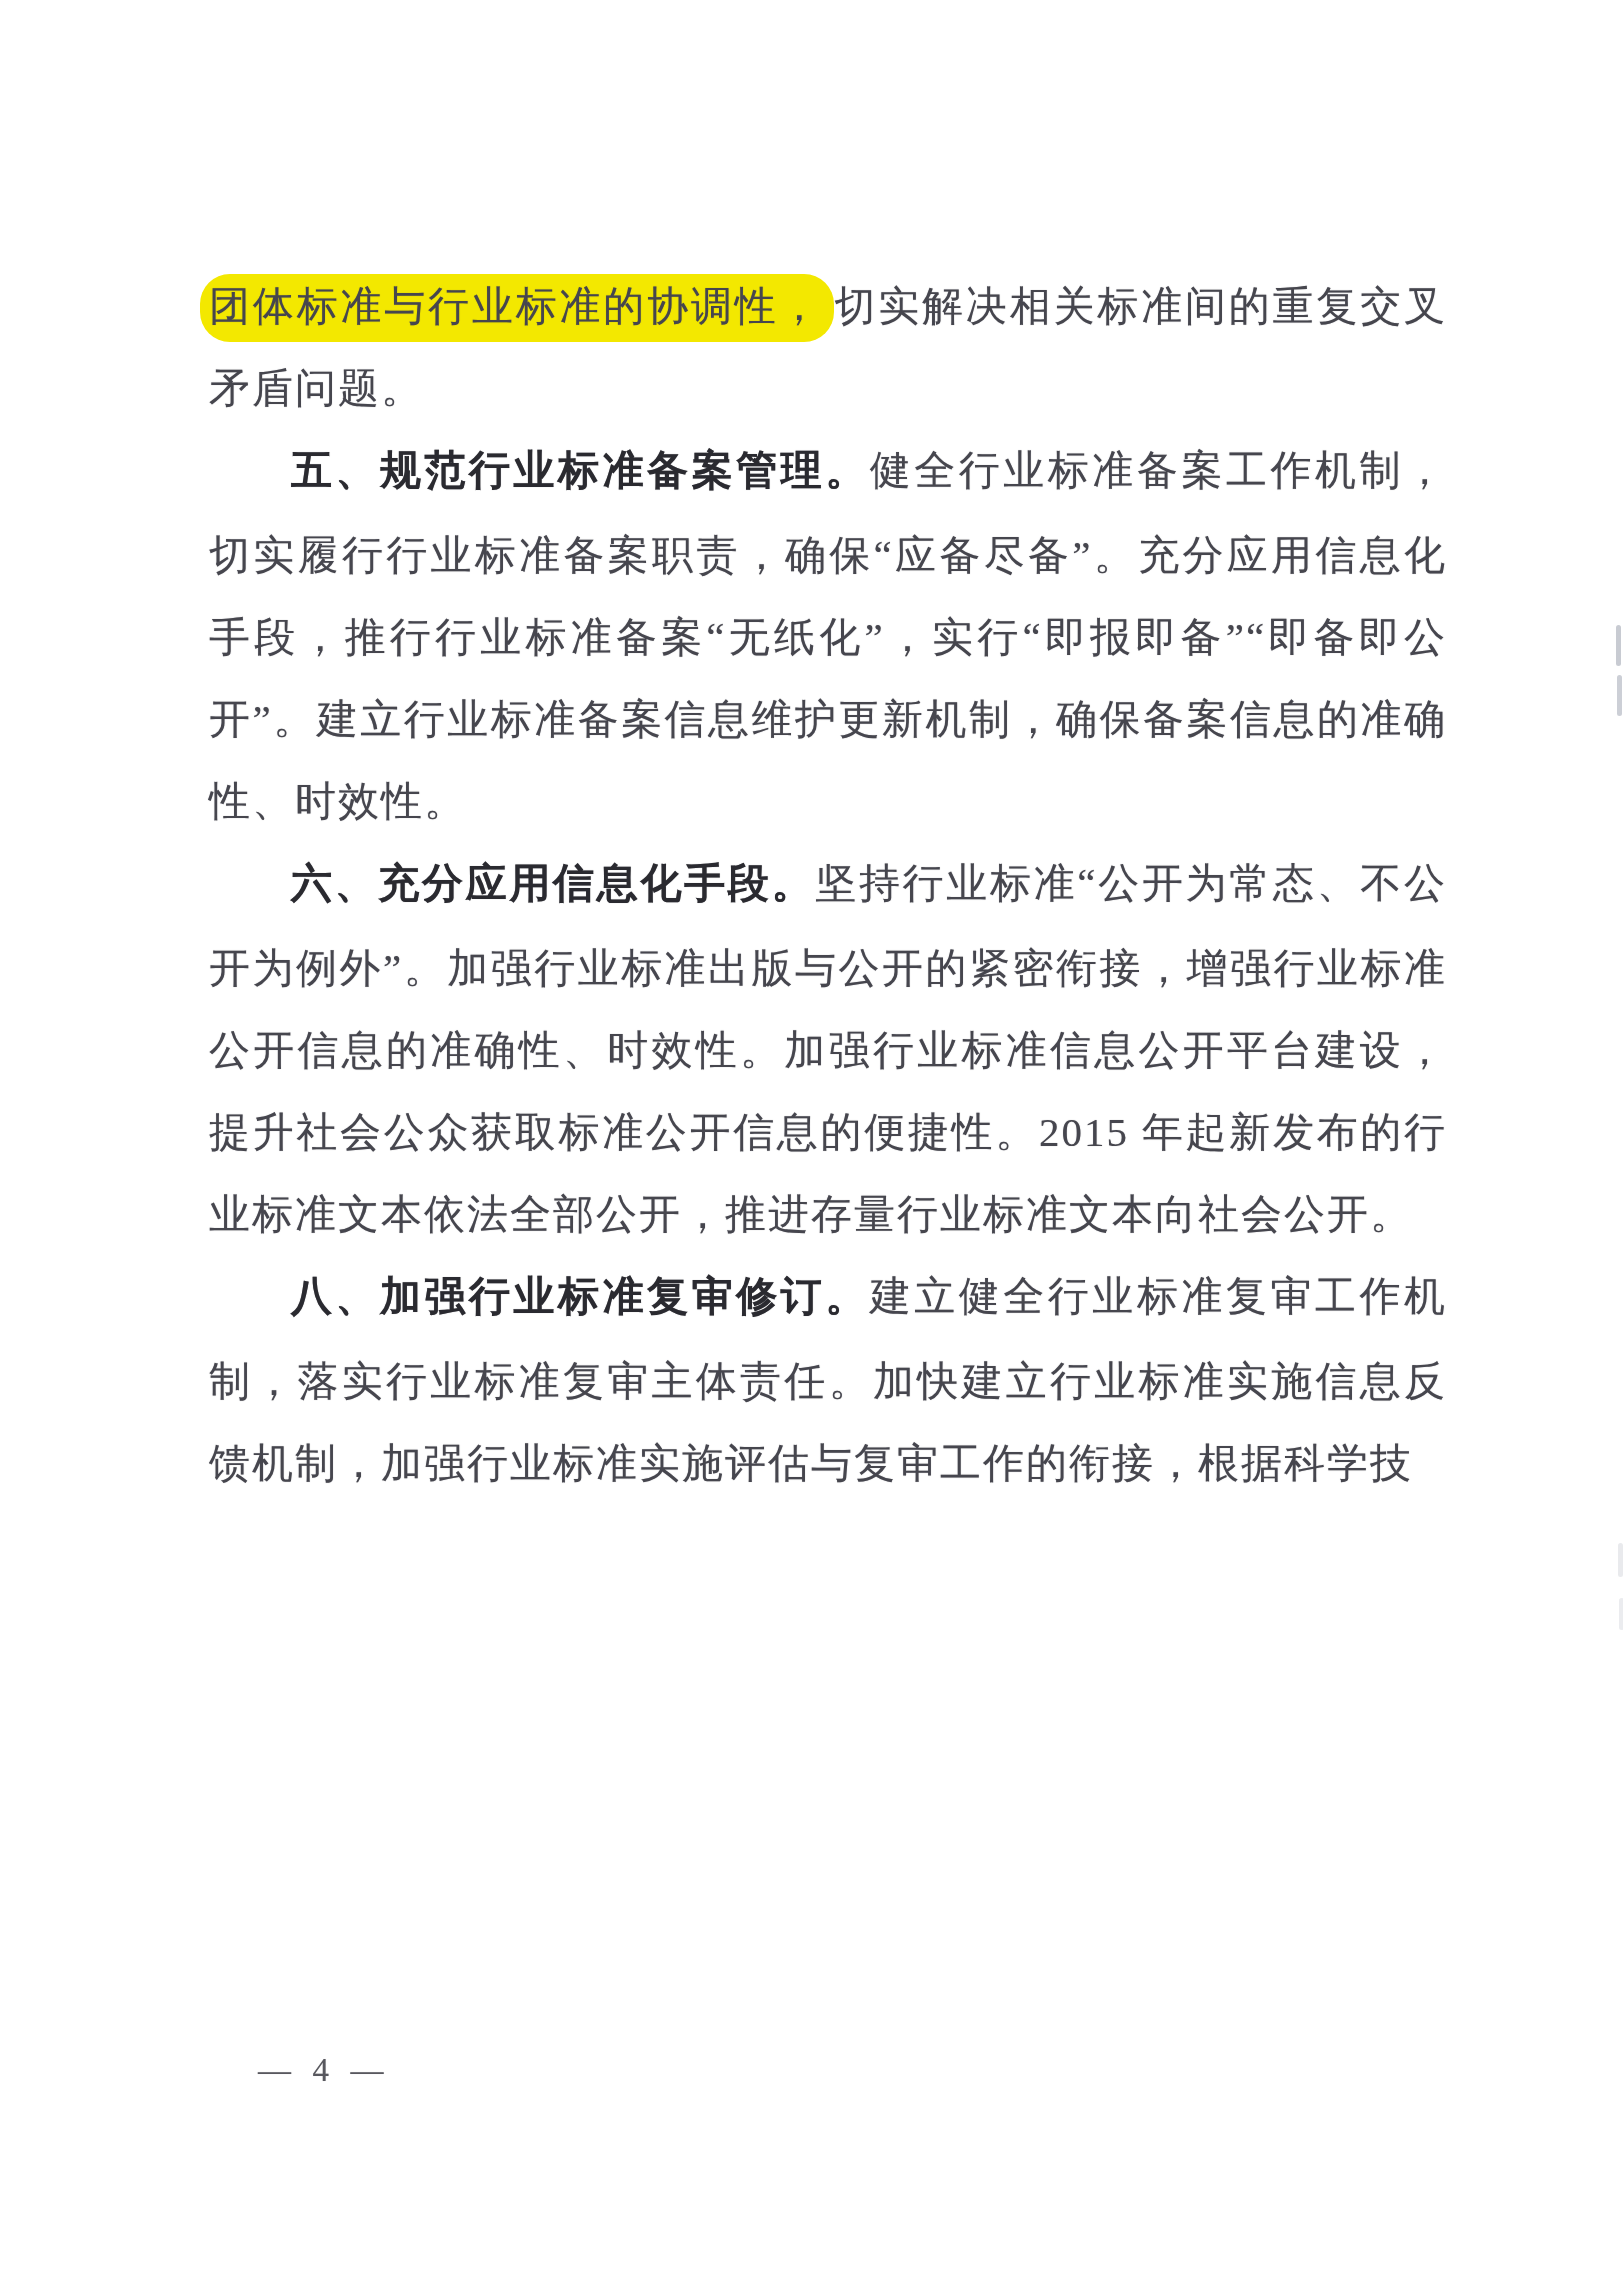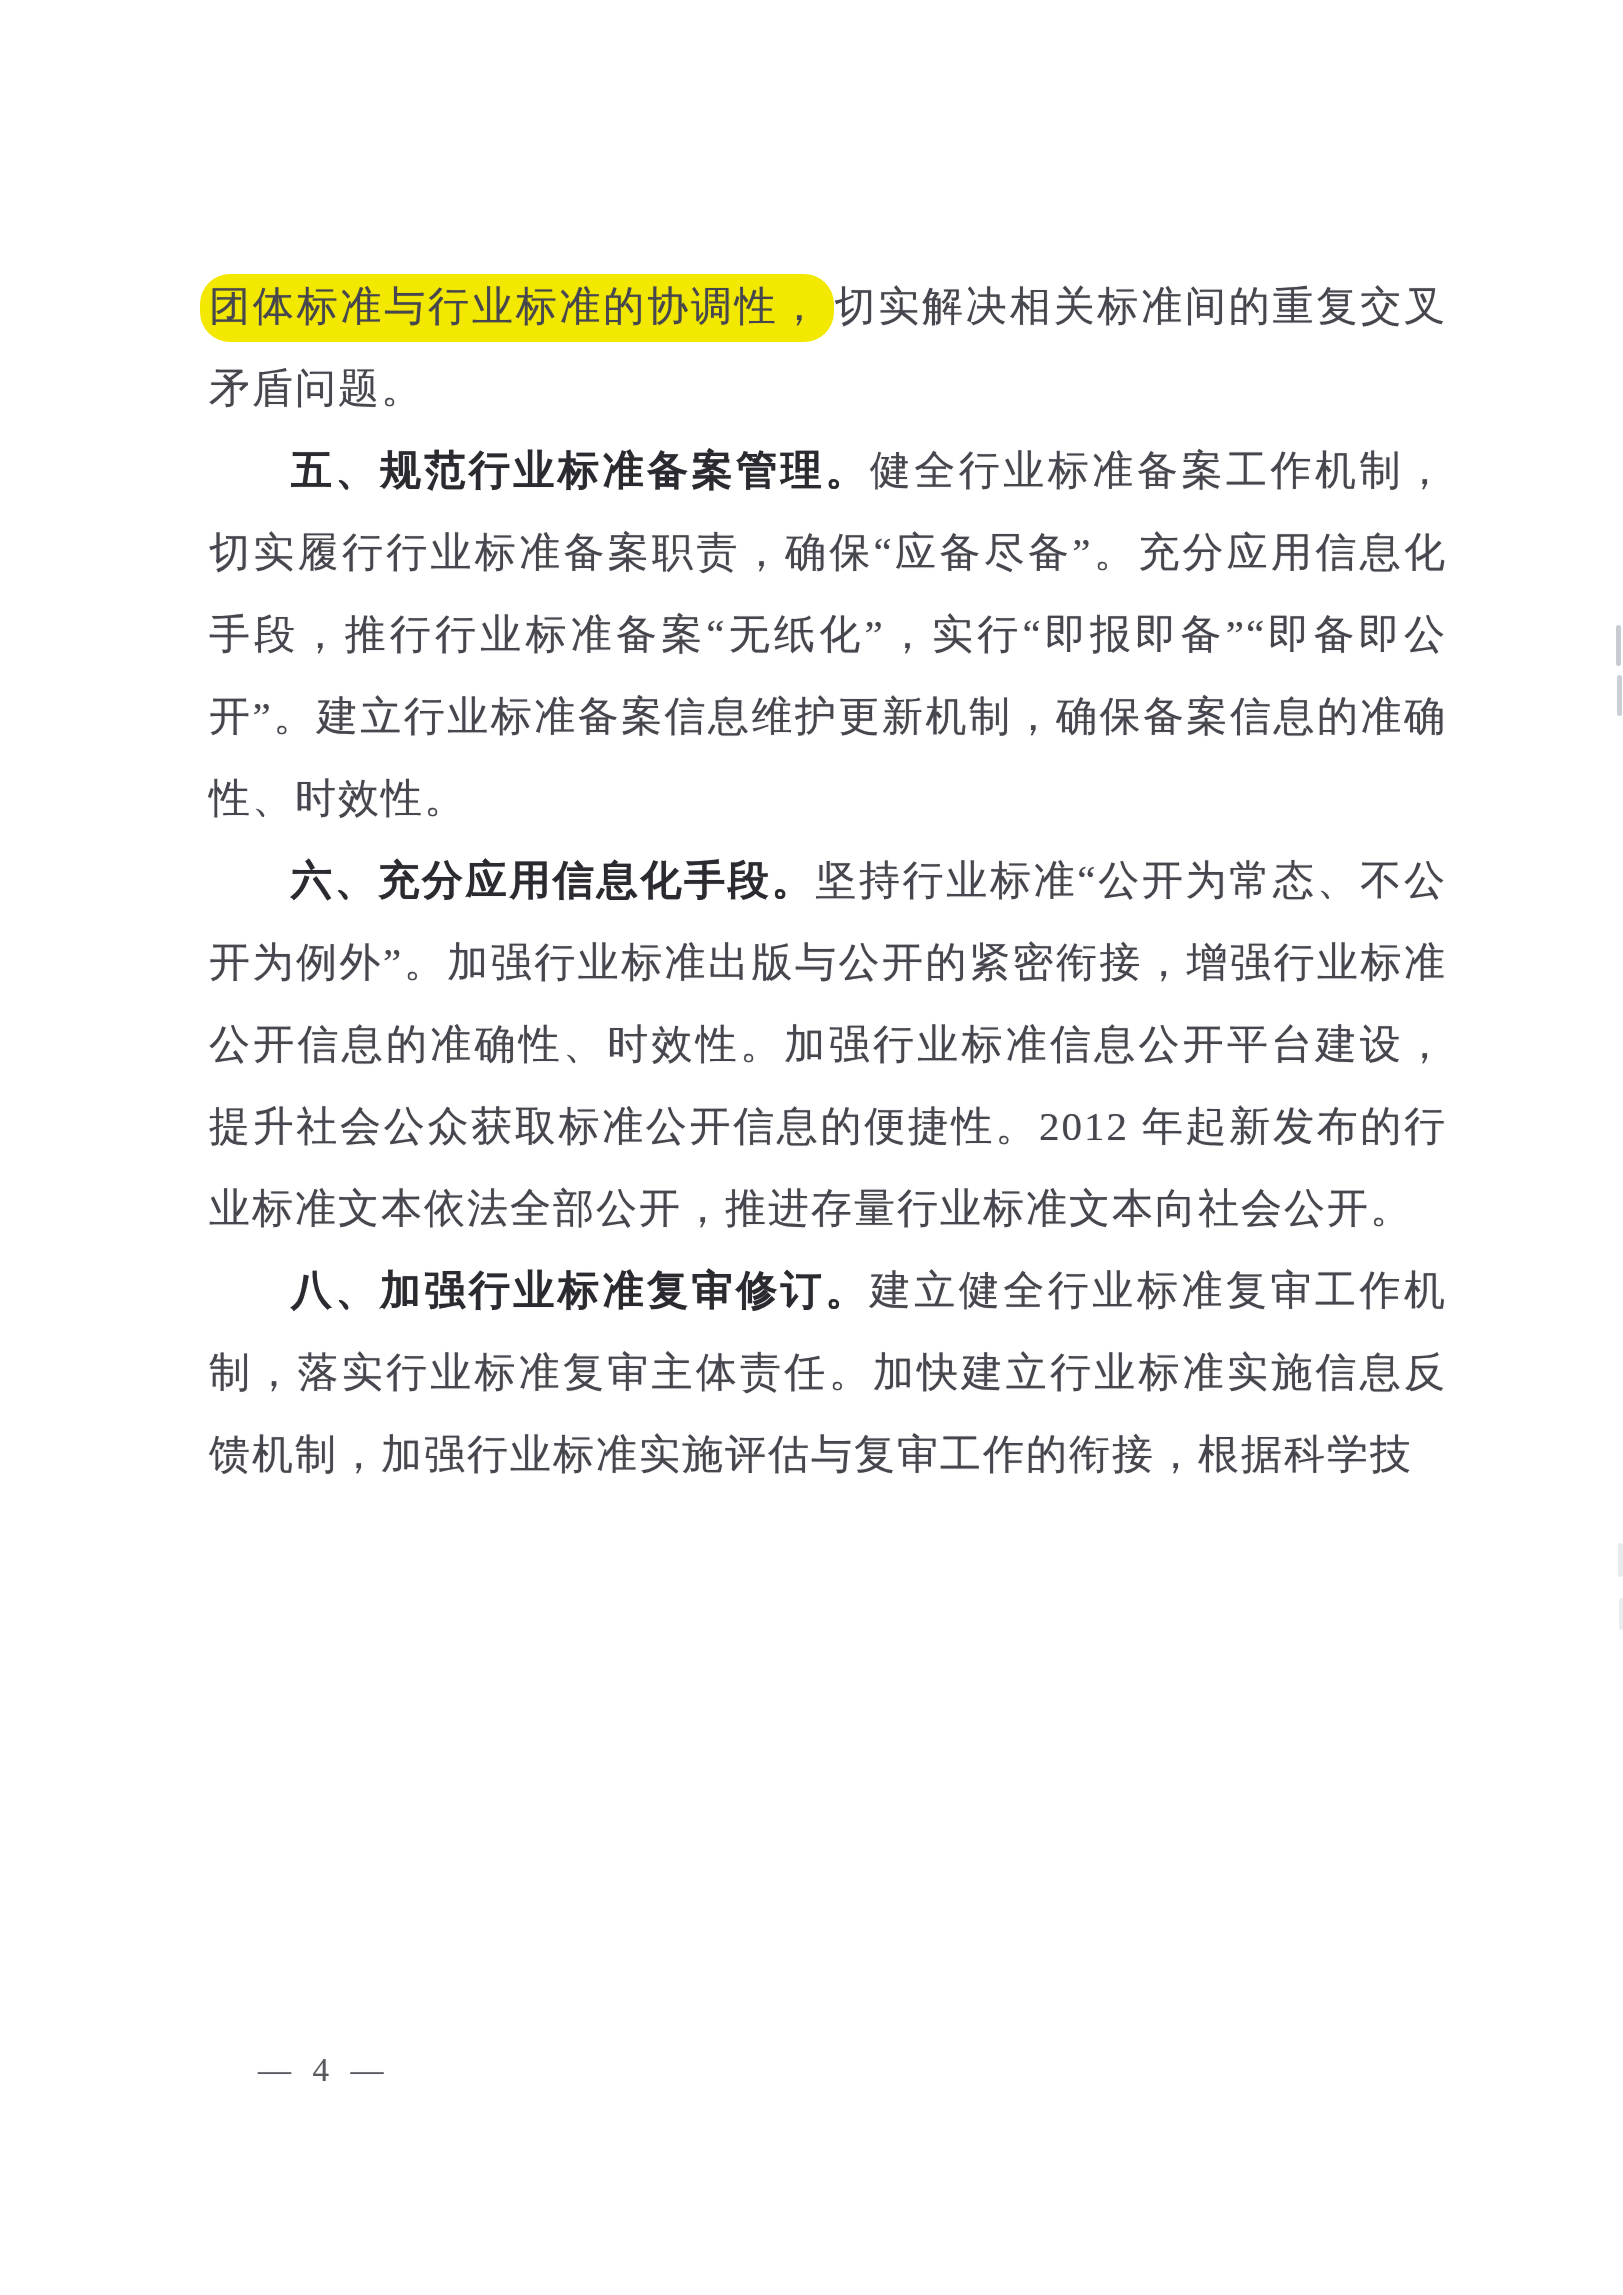--- a/index.html
+++ b/index.html
@@ -34,21 +34,21 @@
     letter-spacing: 2px;
     color: var(--body-text, #46464e);
     text-align: justify;
     text-justify: inter-ideograph;
     text-shadow: 0 0 1px rgba(70,70,80,0.45);
   }
   .para.indent {
     text-indent: 2em;
   }
   .section-heading {
-    font-family: Liberation Sans, sans-serif;
+    font-family: Liberation Mono, monospace;
     font-weight: bold;
     color: var(--heading-text, #2a2a30);
     text-shadow: 0 0 0.7px rgba(35,35,42,0.55);
   }
   mark.hl {
     background-color: var(--highlight, #f3e800);
     color: inherit;
     padding: 9.2px 12px 13px 9.2px;
     margin-left: -9.2px;
     border-radius: 30px;
@@ -80,21 +80,21 @@
 <body>
 
 <div class="page">
 
   <main class="text-block">
 
     <p class="para"><mark class="hl">团体标准与行业标准的协调性，</mark><span>切实解决相关标准间的重复交叉矛盾问题。</span></p>
 
     <p class="para indent"><span class="section-heading">五、规范行业标准备案管理。</span><span>健全行业标准备案工作机制，切实履行行业标准备案职责，确保“应备尽备”。充分应用信息化手段，推行行业标准备案“无纸化”，实行“即报即备”“即备即公开”。建立行业标准备案信息维护更新机制，确保备案信息的准确性、时效性。</span></p>
 
-    <p class="para indent"><span class="section-heading">六、充分应用信息化手段。</span><span>坚持行业标准“公开为常态、不公开为例外”。加强行业标准出版与公开的紧密衔接，增强行业标准公开信息的准确性、时效性。加强行业标准信息公开平台建设，提升社会公众获取标准公开信息的便捷性。2012 年起新发布的行业标准文本依法全部公开，推进存量行业标准文本向社会公开。</span></p>
+    <p class="para indent"><span class="section-heading">六、充分应用信息化手段。</span><span>坚持行业标准“公开为常态、不公开为例外”。加强行业标准出版与公开的紧密衔接，增强行业标准公开信息的准确性、时效性。加强行业标准信息公开平台建设，提升社会公众获取标准公开信息的便捷性。2015 年起新发布的行业标准文本依法全部公开，推进存量行业标准文本向社会公开。</span></p>
 
 
     <p class="para indent"><span class="section-heading">八、加强行业标准复审修订。</span><span>建立健全行业标准复审工作机制，落实行业标准复审主体责任。加快建立行业标准实施信息反馈机制，加强行业标准实施评估与复审工作的衔接，根据科学技</span></p>
 
   </main>
 
   <div class="page-number">— 4 —</div>
 
   <div class="scan-artifact artifact-1a"></div>
   <div class="scan-artifact artifact-1b"></div>

